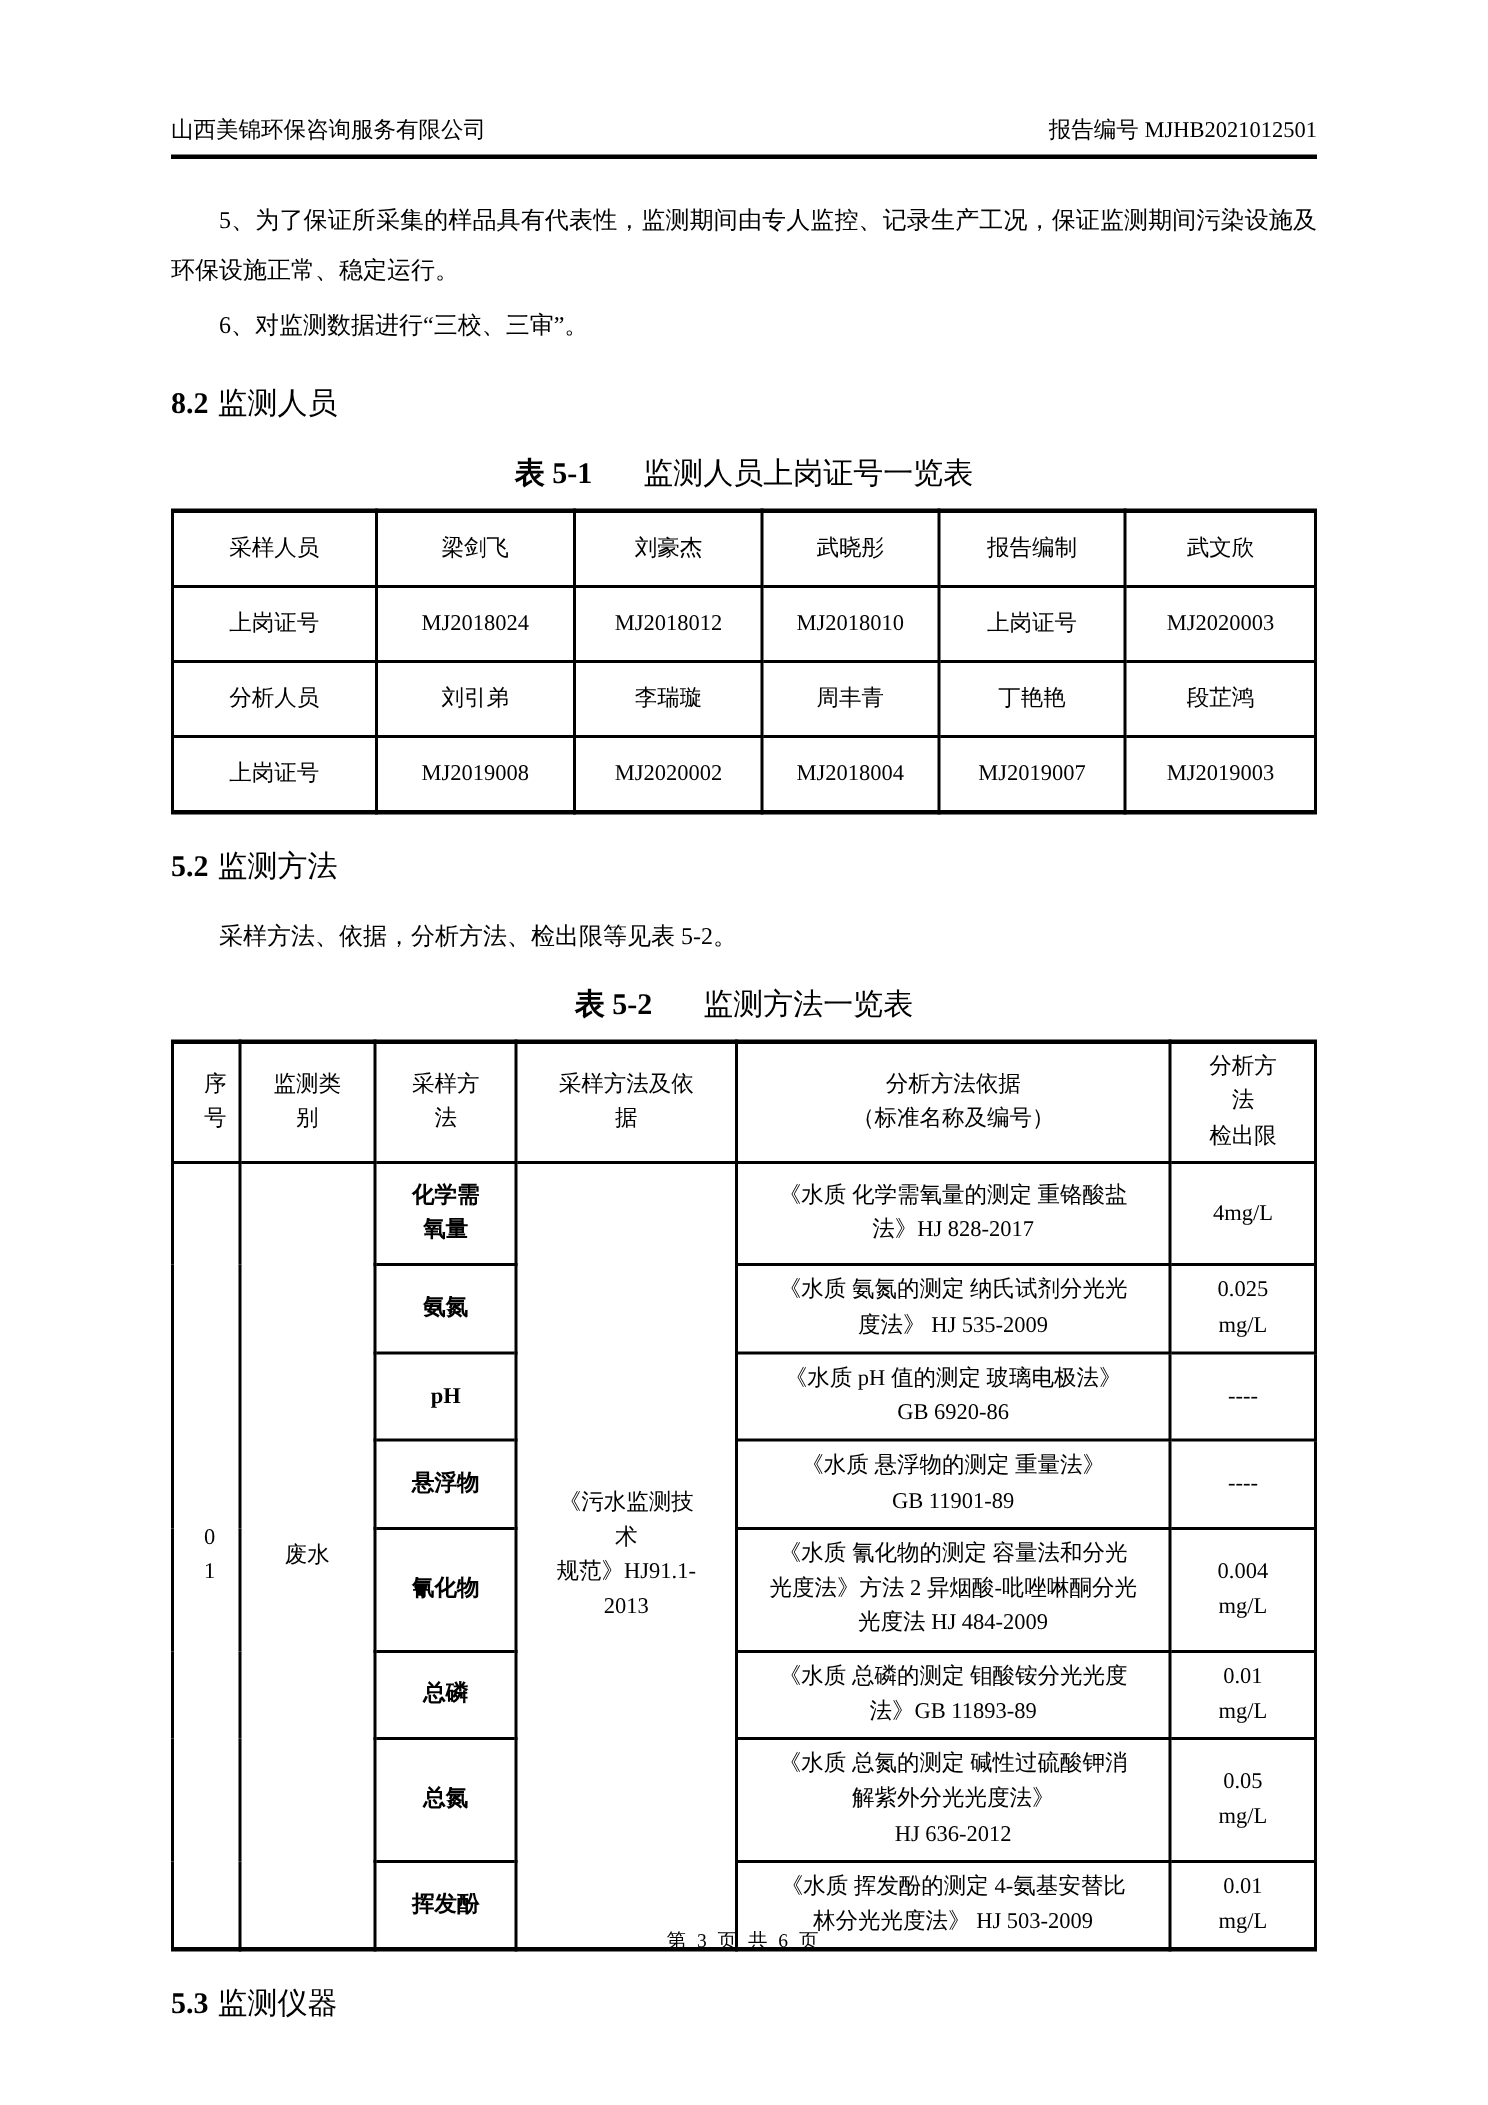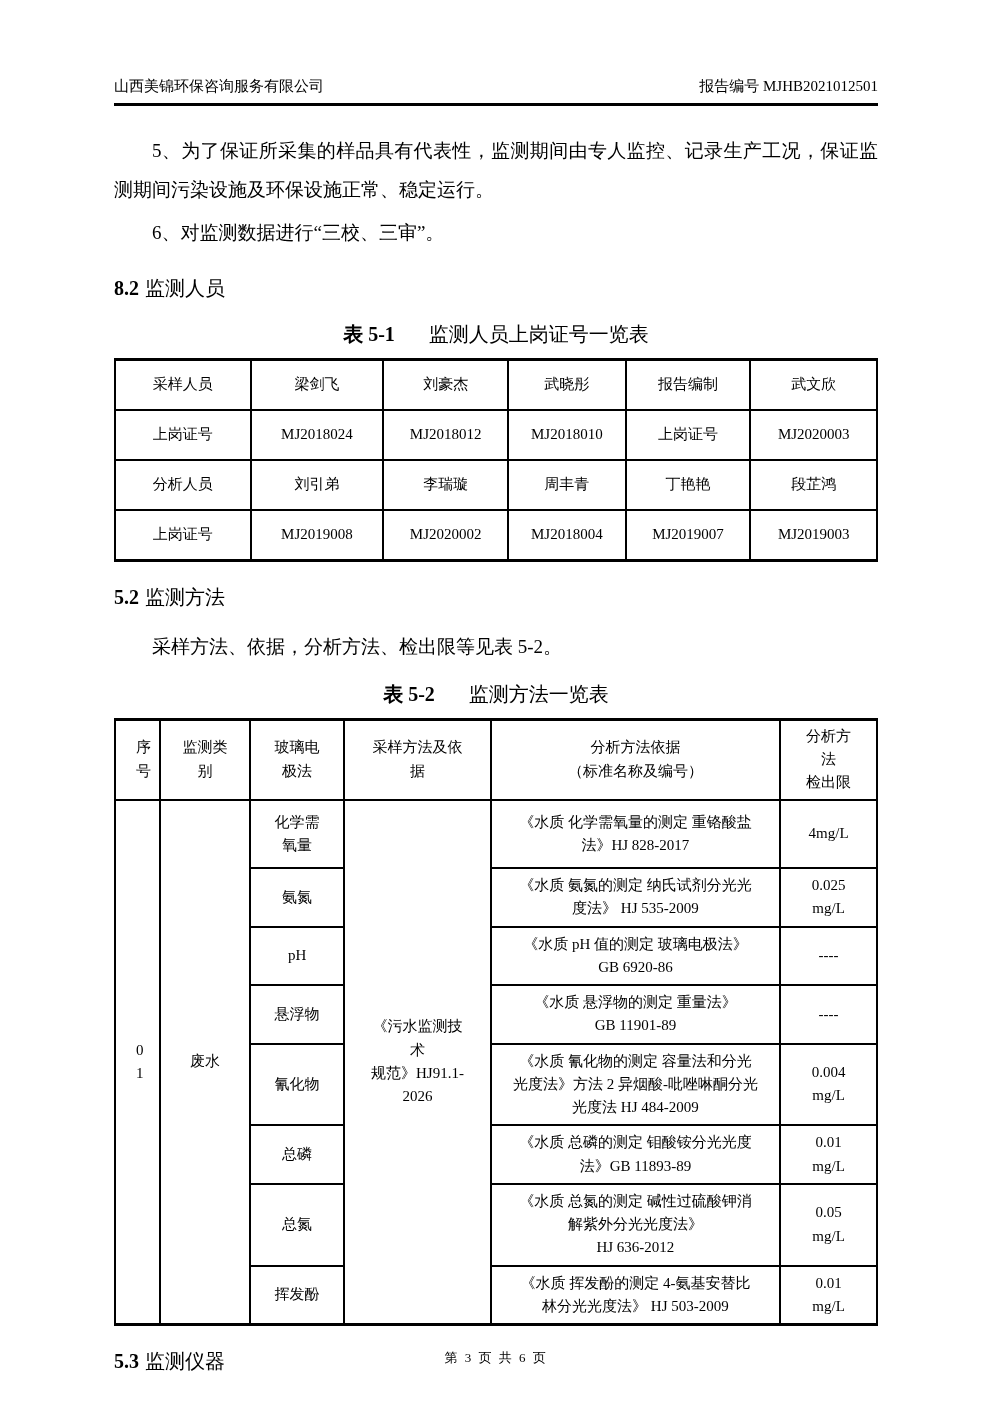--- a/index.html
+++ b/index.html
@@ -22,21 +22,21 @@
   .doc-header {
     display: flex;
     justify-content: space-between;
     align-items: flex-end;
     font-size: 15px;
     padding-bottom: 7px;
     border-bottom: 3px solid #000;
   }
   
   .body-para {
-    font-size: 19px;
+    font-size: 16px;
     line-height: 2.05;
     text-align: justify;
     text-indent: 2em;
     margin: 0;
   }
   .para-5 { margin-top: 26px; }
   .para-6 { margin-top: 4px; }
   .section-heading {
     font-size: 20px;
     font-weight: normal;
@@ -69,28 +69,28 @@
     vertical-align: middle;
     font-weight: normal;
     font-size: 15px;
     padding: 4px 20px;
     line-height: 1.55;
     word-break: break-word;
   }
   .t51 td { height: 40px; }
   .t52 td, .t52 th { white-space: pre-line; }
   .t52 .method-cell { padding: 5px 20px; }
-  .t52 .item-cell { padding: 10px 16px; }
+  .t52 .item-cell { padding: 10px 16px; font-weight: bold; }
   .t52 th { height: 50px; }
   
   .page-footer {
     position: absolute;
     left: 0;
     right: 0;
-    top: 1336px;
+    top: 1272px;
     text-align: center;
     font-size: 13px;
     letter-spacing: 2px;
   }
 </style>
 </head>
 <body>
 
 <div class="page">
 
@@ -168,34 +168,34 @@
         <col style="width:11.8%">
         <col style="width:12.4%">
       <col style="width:19.2%">
         <col style="width:38.0%">
         <col style="width:12.7%">
     </colgroup>
     <tbody>
       <tr>
         <th>序号</th>
         <th>监测类别</th>
-        <th>玻璃电极法</th>
+        <th>采样方法</th>
         <th>采样方法及依据</th>
         <th>分析方法依据
 （标准名称及编号）</th>
         <th>分析方法
 检出限</th>
       </tr>
       <tr>
         <td rowspan="8">01</td>
         <td rowspan="8">废水</td>
         <td class="item-cell">化学需
 氧量</td>
         <td rowspan="8">《污水监测技术
-规范》HJ91.1-2026</td>
+规范》HJ91.1-2013</td>
         <td class="method-cell">《水质 化学需氧量的测定 重铬酸盐
 法》HJ 828-2017</td>
         <td>4mg/L</td>
       </tr>
       <tr>
         <td class="item-cell">氨氮</td>
         <td class="method-cell">《水质 氨氮的测定 纳氏试剂分光光
 度法》 HJ 535-2009</td>
         <td>0.025 mg/L</td>
       </tr>

